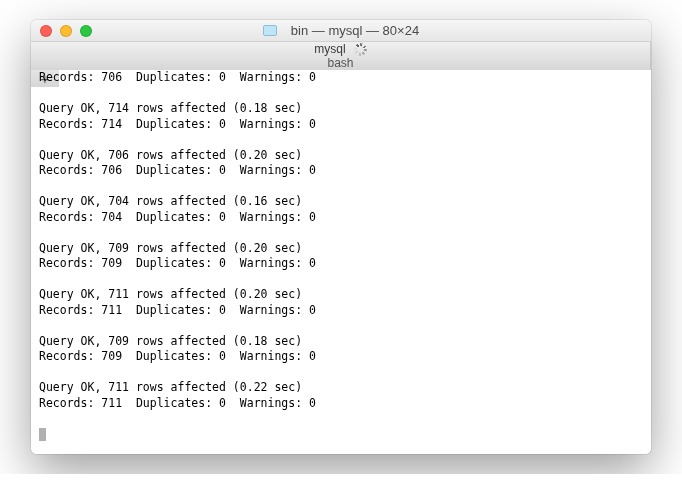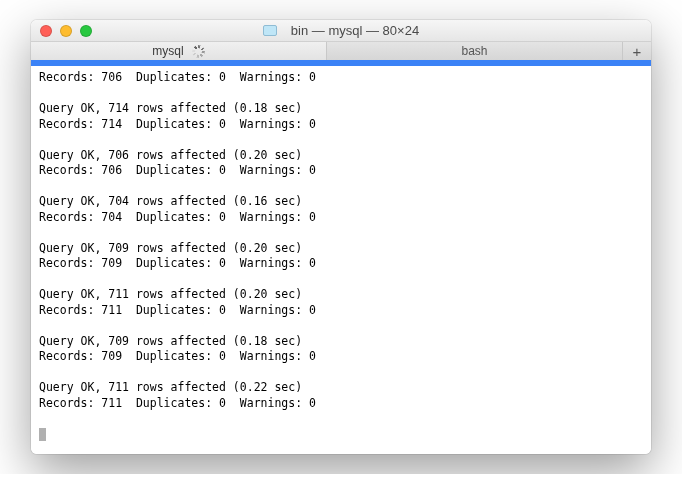--- a/index.html
+++ b/index.html
@@ -58,24 +58,25 @@
   .folder-ico::before{
     content:"";
     position:absolute;inset:0;
     background:#bfe6f7;
     border:1px solid #8fbcd4;
     border-radius:2px;
   }
   .tabbar {
     height: 24px;
     background:#ec4899;
-    border-bottom:6px solid #3b82f6;
+    border-bottom:1px solid #3b82f6;
     display:flex;
     font-size:12px;
     color:#3a3a3a;
+    flex-direction:column;
   }
   .tab {
     flex:1;
     display:flex;
     align-items:center;
     justify-content:center;
     border-right:1px solid #c8c8c8;
     background:linear-gradient(#f0f0f0,#e3e3e3);
     gap:8px;
     position:relative;

